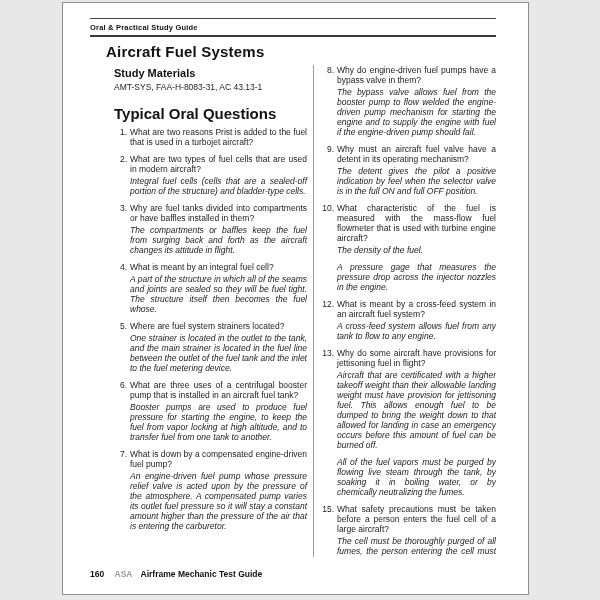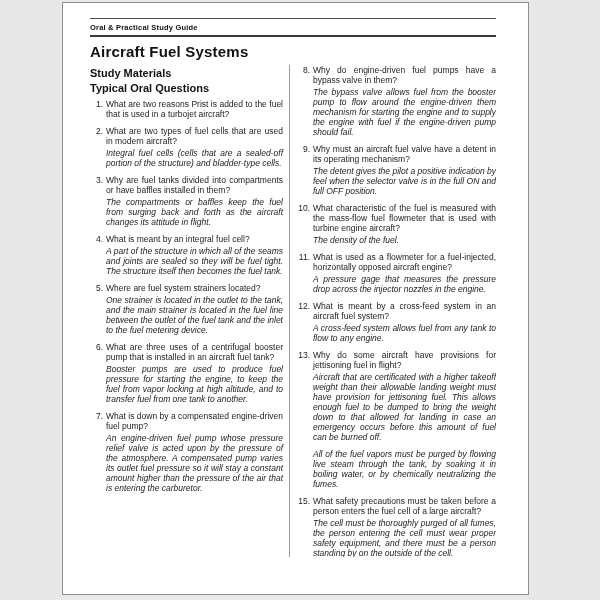--- a/index.html
+++ b/index.html
@@ -39,35 +39,36 @@
     font-weight: bold;
     letter-spacing: 0.2px;
     padding: 4px 0 3px 0;
     color: #111;
   }
   .runhead-rule-bottom {
     height: 2px;
     background: #3a3a3a;
   }
   h1.title {
-    margin: 6px 0 0 0;
+    margin: 6px 0 0 16px;
     font-size: 15px;
     font-weight: bold;
     letter-spacing: 0.2px;
     color: #111;
   }
   .columns {
     display: flex;
     margin-top: 5px;
     height: 492px;
     overflow: hidden;
   }
   .col-left {
     width: 193px;
     flex: 0 0 193px;
+    margin-left: 24px;
   }
   .col-divider {
     width: 1px;
     background: #9a9a9a;
     margin: 0 0 0 6px;
     flex: 0 0 1px;
   }
   .col-right {
     flex: 1;
     padding-left: 7px;
@@ -77,21 +78,21 @@
     font-size: 11px;
     font-weight: bold;
     color: #111;
   }
   .refs {
     font-size: 8.5px;
     margin: 0 0 13px 0;
   }
   h2.questions-head {
     margin: 0 0 5px 0;
-    font-size: 11px;
+    font-size: 15px;
     font-weight: bold;
     color: #111;
   }
   .qlist {
     list-style: none;
     margin: 0;
     padding: 0;
   }
   .qa-item {
     margin: 0 0 7px 0;
@@ -140,20 +141,21 @@
 
       <div class="runhead-rule-top"></div>
       <div class="runhead">Oral &amp; Practical Study Guide</div>
       <div class="runhead-rule-bottom"></div>
 
       <h1 class="title">Aircraft Fuel Systems</h1>
 
       <div class="columns">
         <div class="col-left">
           <h2 class="subhead">Study Materials</h2>
+          <div class="refs">AMT-SYS, FAA-H-8083-31, AC 43.13-1</div>
           <h2 class="questions-head">Typical Oral Questions</h2>
           <ol class="qlist" id="qlist-left">
   <li class="qa-item">
     <div class="q-line">
       <span class="q-num">1.</span>
       <span class="q-text">What are two reasons Prist is added to the fuel that is used in a turbojet aircraft?</span>
     </div>
   </li>
 
   <li class="qa-item">
@@ -170,21 +172,21 @@
       <span class="q-text">Why are fuel tanks divided into compartments or have baffles installed in them?</span>
     </div>
     <div class="a-text">The compartments or baffles keep the fuel from surging back and forth as the aircraft changes its attitude in flight.</div>
   </li>
 
   <li class="qa-item">
     <div class="q-line">
       <span class="q-num">4.</span>
       <span class="q-text">What is meant by an integral fuel cell?</span>
     </div>
-    <div class="a-text">A part of the structure in which all of the seams and joints are sealed so they will be fuel tight. The structure itself then becomes the fuel tank.</div>
+    <div class="a-text">A part of the structure in which all of the seams and joints are sealed so they will be fuel tight. The structure itself then becomes the fuel whose.</div>
   </li>
 
   <li class="qa-item">
     <div class="q-line">
       <span class="q-num">5.</span>
       <span class="q-text">Where are fuel system strainers located?</span>
     </div>
     <div class="a-text">One strainer is located in the outlet to the tank, and the main strainer is located in the fuel line between the outlet of the fuel tank and the inlet to the fuel metering device.</div>
   </li>
 
@@ -206,44 +208,40 @@
 </ol>
         </div>
         <div class="col-divider"></div>
         <div class="col-right">
           <ol class="qlist" id="qlist-right">
   <li class="qa-item">
     <div class="q-line">
       <span class="q-num">8.</span>
       <span class="q-text">Why do engine-driven fuel pumps have a bypass valve in them?</span>
     </div>
-    <div class="a-text">The bypass valve allows fuel from the booster pump to flow around the engine-driven them mechanism for starting the engine and to supply the engine with fuel if the engine-driven pump should fail.</div>
+    <div class="a-text">The bypass valve allows fuel from the booster pump to flow welded the engine-driven pump mechanism for starting the engine and to supply the engine with fuel if the engine-driven pump should fail.</div>
   </li>
 
   <li class="qa-item">
     <div class="q-line">
       <span class="q-num">9.</span>
       <span class="q-text">Why must an aircraft fuel valve have a detent in its operating mechanism?</span>
     </div>
     <div class="a-text">The detent gives the pilot a positive indication by feel when the selector valve is in the full ON and full OFF position.</div>
   </li>
 
   <li class="qa-item">
     <div class="q-line">
       <span class="q-num">10.</span>
       <span class="q-text">What characteristic of the fuel is measured with the mass-flow fuel flowmeter that is used with turbine engine aircraft?</span>
     </div>
     <div class="a-text">The density of the fuel.</div>
   </li>
 
   <li class="qa-item">
-    <div class="q-line">
-      <span class="q-num">11.</span>
-      <span class="q-text">What is used as a flowmeter for a fuel-injected, horizontally opposed aircraft engine?</span>
-    </div>
     <div class="a-text">A pressure gage that measures the pressure drop across the injector nozzles in the engine.</div>
   </li>
 
   <li class="qa-item">
     <div class="q-line">
       <span class="q-num">12.</span>
       <span class="q-text">What is meant by a cross-feed system in an aircraft fuel system?</span>
     </div>
     <div class="a-text">A cross-feed system allows fuel from any tank to flow to any engine.</div>
   </li>
@@ -266,14 +264,19 @@
       <span class="q-text">What safety precautions must be taken before a person enters the fuel cell of a large aircraft?</span>
     </div>
     <div class="a-text">The cell must be thoroughly purged of all fumes, the person entering the cell must wear proper safety equipment, and there must be a person standing by on the outside of the cell.</div>
   </li>
 </ol>
         </div>
       </div>
 
     </div>
 
+    <div class="footer">
+      <span class="pageno">160</span>
+      <span class="pub">ASA</span>
+      <span class="booktitle">Airframe Mechanic Test Guide</span>
+    </div>
   </div>
 </div>
 
 </body></html>

